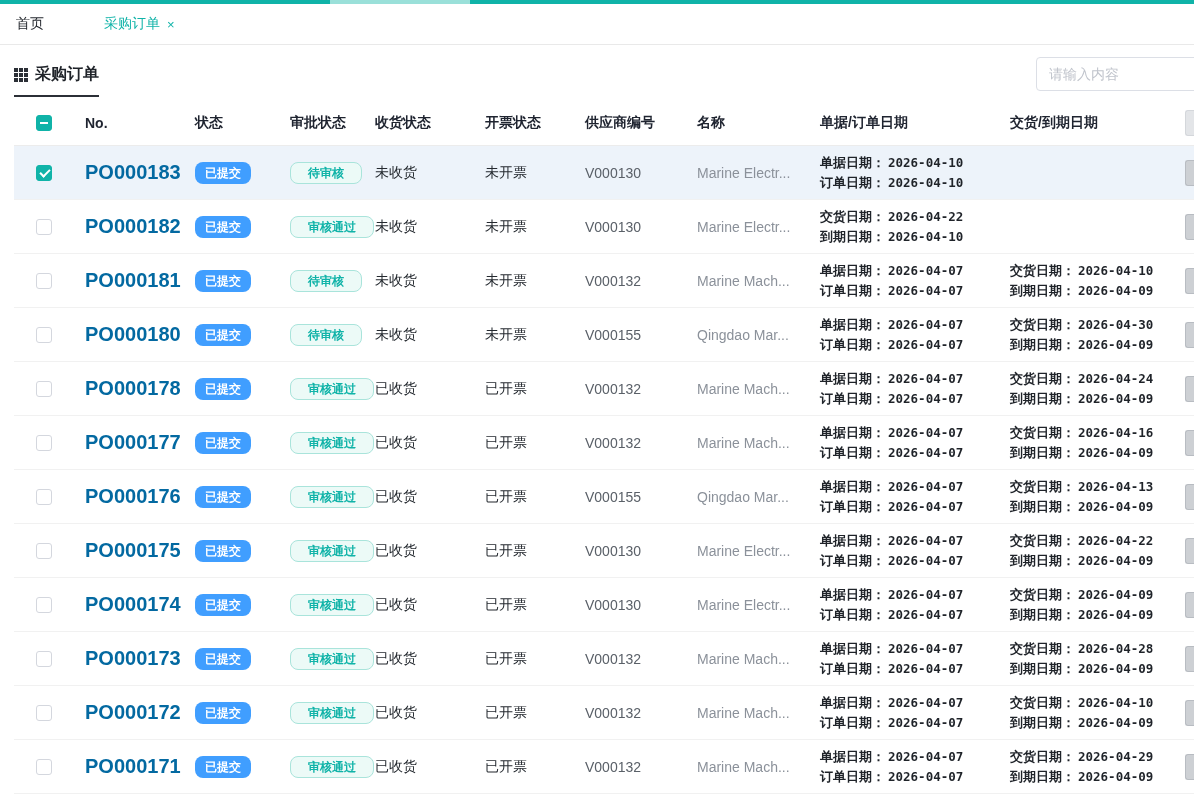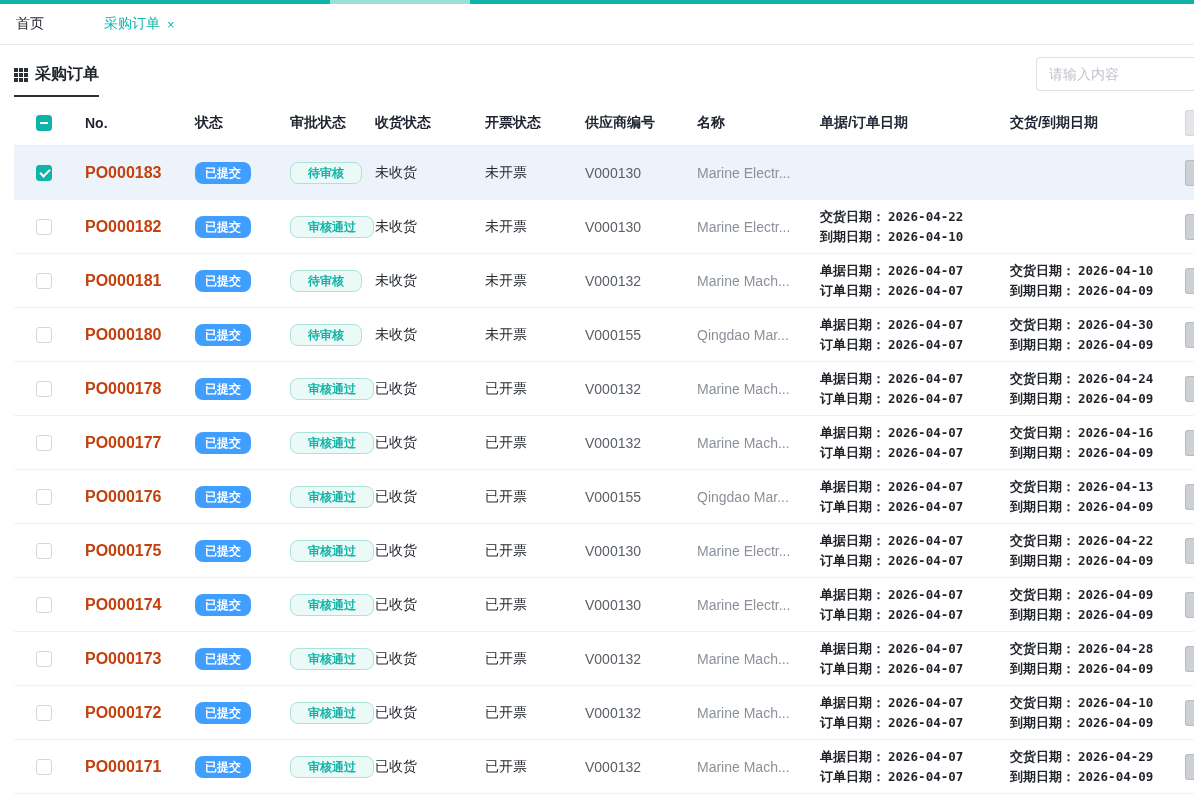--- a/index.html
+++ b/index.html
@@ -49,21 +49,21 @@
   .td { font-size:14px; }
   .td-cb { display:flex; align-items:center; padding-left:22px; }
   .cb { width:16px; height:16px; border:1px solid #d4d7de; border-radius:3px; background:#fff;
         position:relative; display:inline-block; cursor:pointer; }
   .cb.checked { background:var(--teal); border-color:var(--teal); }
   .cb.checked::after { content:""; position:absolute; left:5px; top:1.5px; width:4px; height:8px;
         border-right:2px solid #fff; border-bottom:2px solid #fff; transform:rotate(45deg); }
   .cb.indet { background:var(--teal); border-color:var(--teal); }
   .cb.indet::after { content:""; position:absolute; left:3px; top:6px; width:8px; height:2px; background:#fff; }
 
-  .no-text { font-weight:bold; color:#c2410c; font-size:16px; }
+  .no-text { font-weight:bold; color:#0369a1; font-size:20px; }
   .badge { display:inline-block; font-size:12px; border-radius:8px; font-weight:bold; line-height:1; }
   .badge-blue { background:var(--blue); color:#fff; padding:5px 10px; }
   .badge-teal { background:var(--teal-bg); color:var(--teal); border:1px solid var(--teal-border); padding:4px 17px; }
   .plain { color:#24292f; }
   .vendor { color:#5a6068; }
   .name { color:#8b919a; }
 
   .date { font-size:13px; line-height:20px; white-space:nowrap; }
   .dl { font-weight:bold; color:#1f2329; }
   .dv { font-family:"DejaVu Sans Mono","Liberation Mono",monospace; font-weight:bold; color:#1f2329; margin-left:3px; font-size:12.5px; }
@@ -135,20 +135,24 @@
     <div class="td td-cb">
       <span class="cb checked"></span>
     </div>
     <div class="td"><span class="no-text">PO000183</span></div>
     <div class="td"><span class="badge badge-blue">已提交</span></div>
     <div class="td"><span class="badge badge-teal">待审核</span></div>
     <div class="td plain">未收货</div>
     <div class="td plain">未开票</div>
     <div class="td vendor">V000130</div>
     <div class="td name">Marine Electr...</div>
+    <div class="td date">
+      <div><span class="dl">单据日期：</span><span class="dv">2026-04-10</span></div>
+      <div><span class="dl">订单日期：</span><span class="dv">2026-04-10</span></div>
+    </div>
     <span class="sliver"></span>
   </div>
         <div class="grid-row trow">
     <div class="td td-cb">
       <span class="cb"></span>
     </div>
     <div class="td"><span class="no-text">PO000182</span></div>
     <div class="td"><span class="badge badge-blue">已提交</span></div>
     <div class="td"><span class="badge badge-teal">审核通过</span></div>
     <div class="td plain">未收货</div>

